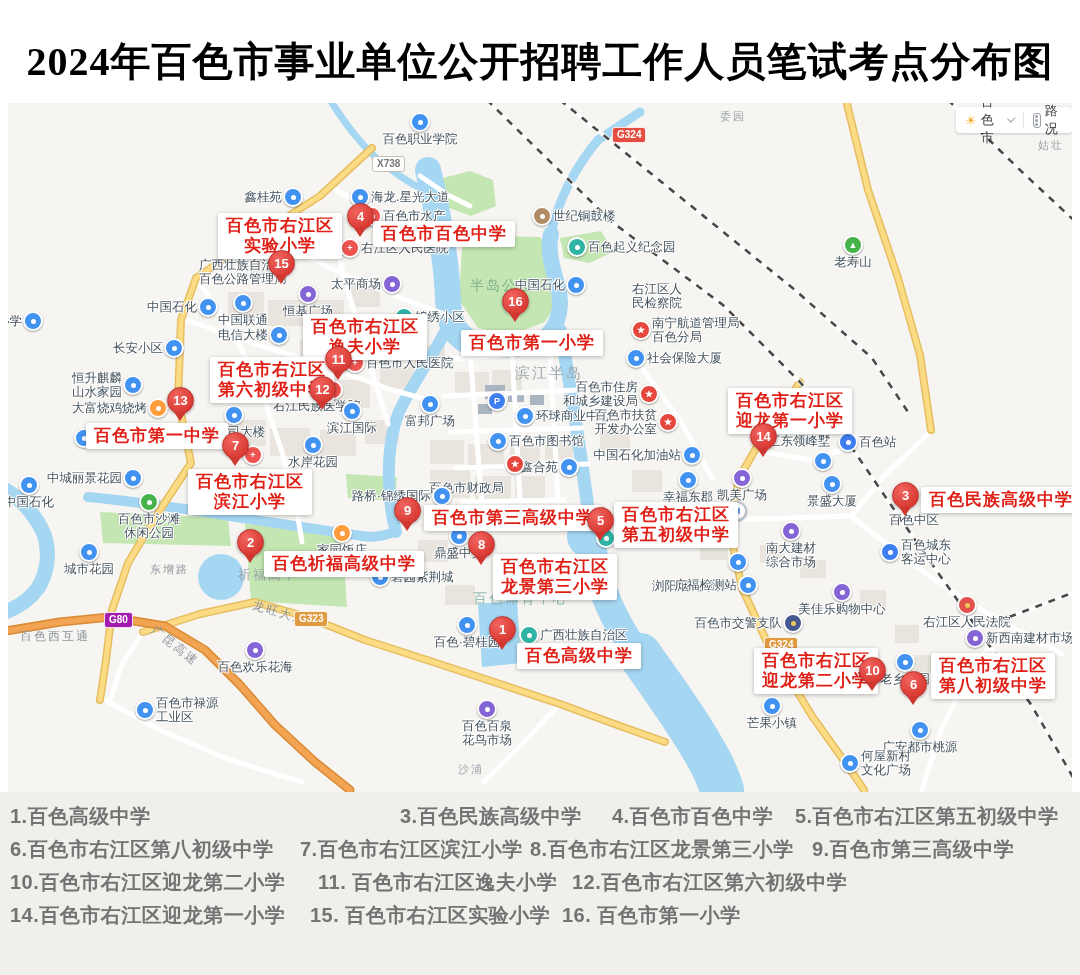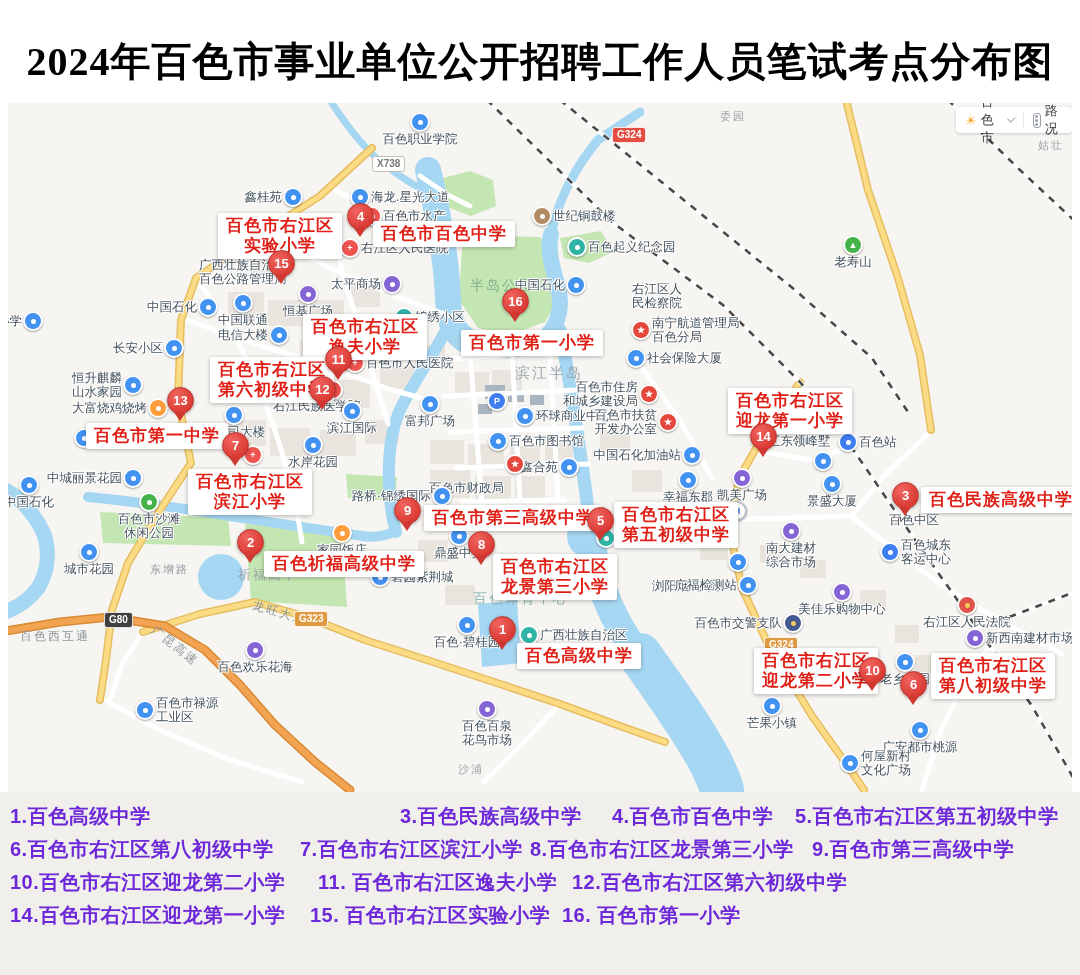--- a/index.html
+++ b/index.html
@@ -32,37 +32,37 @@
             border-right:6px solid transparent;border-top:9px solid #cf3731;}
   .exlabel{position:absolute;background:#fff;color:#e01f16;font-weight:bold;
            font-size:17px;line-height:20px;padding:3px 8px;border-radius:2px;
            box-shadow:0 1px 4px rgba(0,0,0,.28);text-align:center;
            white-space:nowrap;z-index:30;letter-spacing:1px;}
   .arealabel{position:absolute;white-space:nowrap;z-index:10;transform-origin:left top;}
   .badge{position:absolute;font-size:10px;font-weight:bold;padding:1px 4px;
          border-radius:3px;line-height:12px;z-index:15;border:1px solid rgba(255,255,255,.85);}
   .badge-red{background:#e34d42;color:#fff;}
   .badge-orange{background:#e09a42;color:#fff;}
-  .badge-green{background:#404040;color:#fff;}
+  .badge-green{background:#a21caf;color:#fff;}
   .badge-white{background:#fff;color:#777;border:1px solid #c5c0b8;}
   
   .ctrl{position:absolute;left:948px;top:4px;height:26px;background:#fff;
         border-radius:4px;box-shadow:0 1px 3px rgba(0,0,0,.18);display:flex;
         align-items:center;font-size:13px;color:#3c4043;z-index:50;}
   .ctrl-seg{display:flex;align-items:center;gap:4px;padding:0 9px;height:100%;cursor:pointer;}
   .ctrl-div{width:1px;height:16px;background:#e8e8e8;}
   .sun{color:#f7a928;font-size:13px;}
   .chev{width:6px;height:6px;border-right:1.5px solid #9aa0a6;
         border-bottom:1.5px solid #9aa0a6;transform:rotate(45deg);margin-top:-3px;}
   .tlight{width:8px;height:13px;border:1.5px solid #9aa0a6;border-radius:3px;
           display:flex;flex-direction:column;align-items:center;justify-content:space-evenly;}
   .tlight b{width:3px;height:3px;border-radius:50%;background:#9aa0a6;display:block;}
   
   .legend{position:absolute;left:0;top:792px;width:1080px;height:183px;background:#f1efeb;}
-  .legend span{position:absolute;font-size:20px;font-weight:600;color:#6d28d9;
+  .legend span{position:absolute;font-size:20px;font-weight:600;color:#737373;
                white-space:nowrap;letter-spacing:0.5px;}
 </style>
 </head>
 <body>
 
 <div class="title">2024年百色市事业单位公开招聘工作人员笔试考点分布图</div>
 
 <div class="map" id="map">
   <svg class="geo" width="1064" height="689">
     <g transform="translate(-8,-103)">

